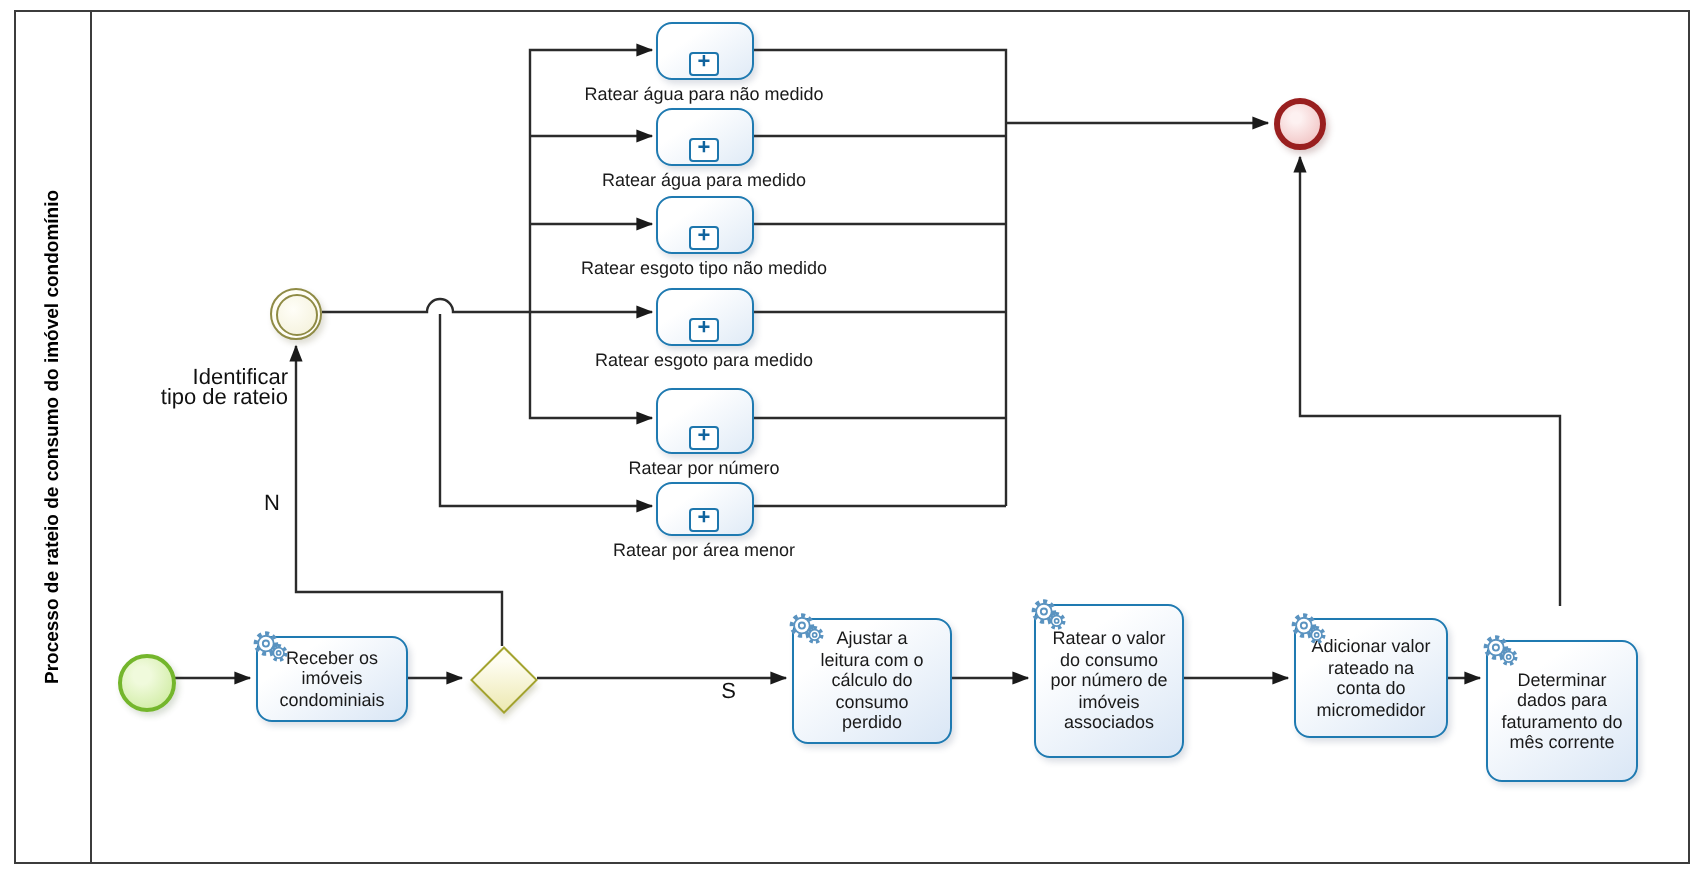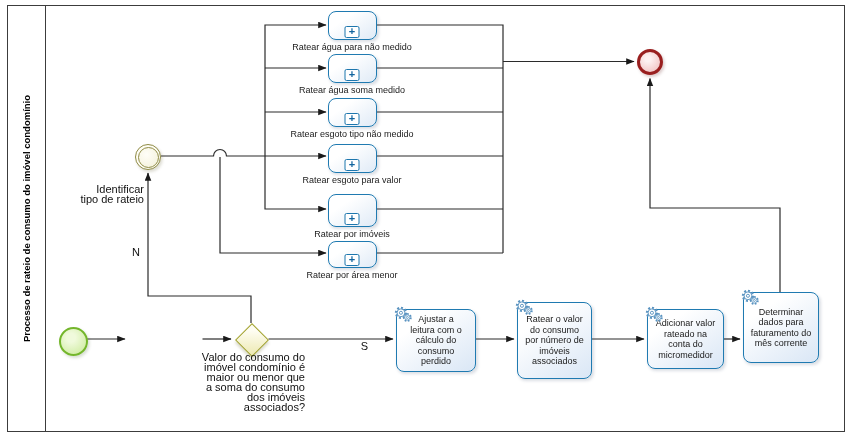--- a/index.html
+++ b/index.html
@@ -87,25 +87,37 @@
   </svg>
 
   <div class="event" id="ev-start"></div>
   <div class="event" id="ev-inter">
     <div class="inner"></div>
   </div>
   <div class="event" id="ev-end"></div>
 
   <div id="gateway"></div>
 
-  <div class="lbl" id="lbl-gateway">Valor do consumo do imóvel condomínio é maior ou menor que a soma do consumo dos imóveis associados?</div>
   <div class="lbl" id="lbl-inter">Identificar tipo de rateio</div>
   <div class="lbl" id="lbl-n">N</div>
   <div class="lbl" id="lbl-s">S</div>
 
+  <div class="task" style="left:128px;top:318px;width:74px;height:41px;">
+    <svg class="gear" viewBox="0 0 22 20">
+      <g stroke="#5a93c0">
+        <circle cx="8" cy="8" r="6" stroke-width="2.4" stroke-dasharray="2.4 2.2" fill="none"></circle>
+        <circle cx="8" cy="8" r="4.6" stroke-width="1.1" fill="#fff"></circle>
+        <circle cx="8" cy="8" r="1.8" stroke-width="1.1" fill="#fff"></circle>
+        <circle cx="15.5" cy="13.5" r="4.2" stroke-width="2" stroke-dasharray="2 1.8" fill="none"></circle>
+        <circle cx="15.5" cy="13.5" r="3.1" stroke-width="1" fill="#fff"></circle>
+        <circle cx="15.5" cy="13.5" r="1.2" stroke-width="1" fill="#fff"></circle>
+      </g>
+    </svg>
+    <span class="txt" style="width:66px;">Receber os imóveis condominiais</span>
+  </div>
 
   <div class="task" style="left:517px;top:302px;width:73px;height:75px;">
     <svg class="gear" viewBox="0 0 22 20">
       <g stroke="#5a93c0">
         <circle cx="8" cy="8" r="6" stroke-width="2.4" stroke-dasharray="2.4 2.2" fill="none"></circle>
         <circle cx="8" cy="8" r="4.6" stroke-width="1.1" fill="#fff"></circle>
         <circle cx="8" cy="8" r="1.8" stroke-width="1.1" fill="#fff"></circle>
         <circle cx="15.5" cy="13.5" r="4.2" stroke-width="2" stroke-dasharray="2 1.8" fill="none"></circle>
         <circle cx="15.5" cy="13.5" r="3.1" stroke-width="1" fill="#fff"></circle>
         <circle cx="15.5" cy="13.5" r="1.2" stroke-width="1" fill="#fff"></circle>
@@ -135,21 +147,21 @@
         <circle cx="8" cy="8" r="4.6" stroke-width="1.1" fill="#fff"></circle>
         <circle cx="8" cy="8" r="1.8" stroke-width="1.1" fill="#fff"></circle>
         <circle cx="15.5" cy="13.5" r="4.2" stroke-width="2" stroke-dasharray="2 1.8" fill="none"></circle>
         <circle cx="15.5" cy="13.5" r="3.1" stroke-width="1" fill="#fff"></circle>
         <circle cx="15.5" cy="13.5" r="1.2" stroke-width="1" fill="#fff"></circle>
       </g>
     </svg>
     <span class="txt" style="width:66px;">Adicionar valor rateado na conta do micromedidor</span>
   </div>
 
-  <div class="task" style="left:743px;top:292px;width:74px;height:69px;">
+  <div class="task" style="left:743px;top:320px;width:74px;height:69px;">
     <svg class="gear" viewBox="0 0 22 20">
       <g stroke="#5a93c0">
         <circle cx="8" cy="8" r="6" stroke-width="2.4" stroke-dasharray="2.4 2.2" fill="none"></circle>
         <circle cx="8" cy="8" r="4.6" stroke-width="1.1" fill="#fff"></circle>
         <circle cx="8" cy="8" r="1.8" stroke-width="1.1" fill="#fff"></circle>
         <circle cx="15.5" cy="13.5" r="4.2" stroke-width="2" stroke-dasharray="2 1.8" fill="none"></circle>
         <circle cx="15.5" cy="13.5" r="3.1" stroke-width="1" fill="#fff"></circle>
         <circle cx="15.5" cy="13.5" r="1.2" stroke-width="1" fill="#fff"></circle>
       </g>
     </svg>
@@ -160,42 +172,42 @@
     <div class="subprocess" style="height:27px;">
       <div class="plusbox">+</div>
     </div>
     <div class="splabel">Ratear água para não medido</div>
   </div>
 
   <div class="subwrap" style="left:282px;top:54px;">
     <div class="subprocess" style="height:27px;">
       <div class="plusbox">+</div>
     </div>
-    <div class="splabel">Ratear água soma medido</div>
+    <div class="splabel">Ratear água para medido</div>
   </div>
 
   <div class="subwrap" style="left:282px;top:98px;">
     <div class="subprocess" style="height:27px;">
       <div class="plusbox">+</div>
     </div>
     <div class="splabel">Ratear esgoto tipo não medido</div>
   </div>
 
   <div class="subwrap" style="left:282px;top:144px;">
     <div class="subprocess" style="height:27px;">
       <div class="plusbox">+</div>
     </div>
-    <div class="splabel">Ratear esgoto para valor</div>
+    <div class="splabel">Ratear esgoto para medido</div>
   </div>
 
   <div class="subwrap" style="left:282px;top:194px;">
     <div class="subprocess" style="height:31px;">
       <div class="plusbox">+</div>
     </div>
-    <div class="splabel">Ratear por imóveis</div>
+    <div class="splabel">Ratear por número</div>
   </div>
 
   <div class="subwrap" style="left:282px;top:241px;">
     <div class="subprocess" style="height:25px;">
       <div class="plusbox">+</div>
     </div>
     <div class="splabel">Ratear por área menor</div>
   </div>
 
 </div>

